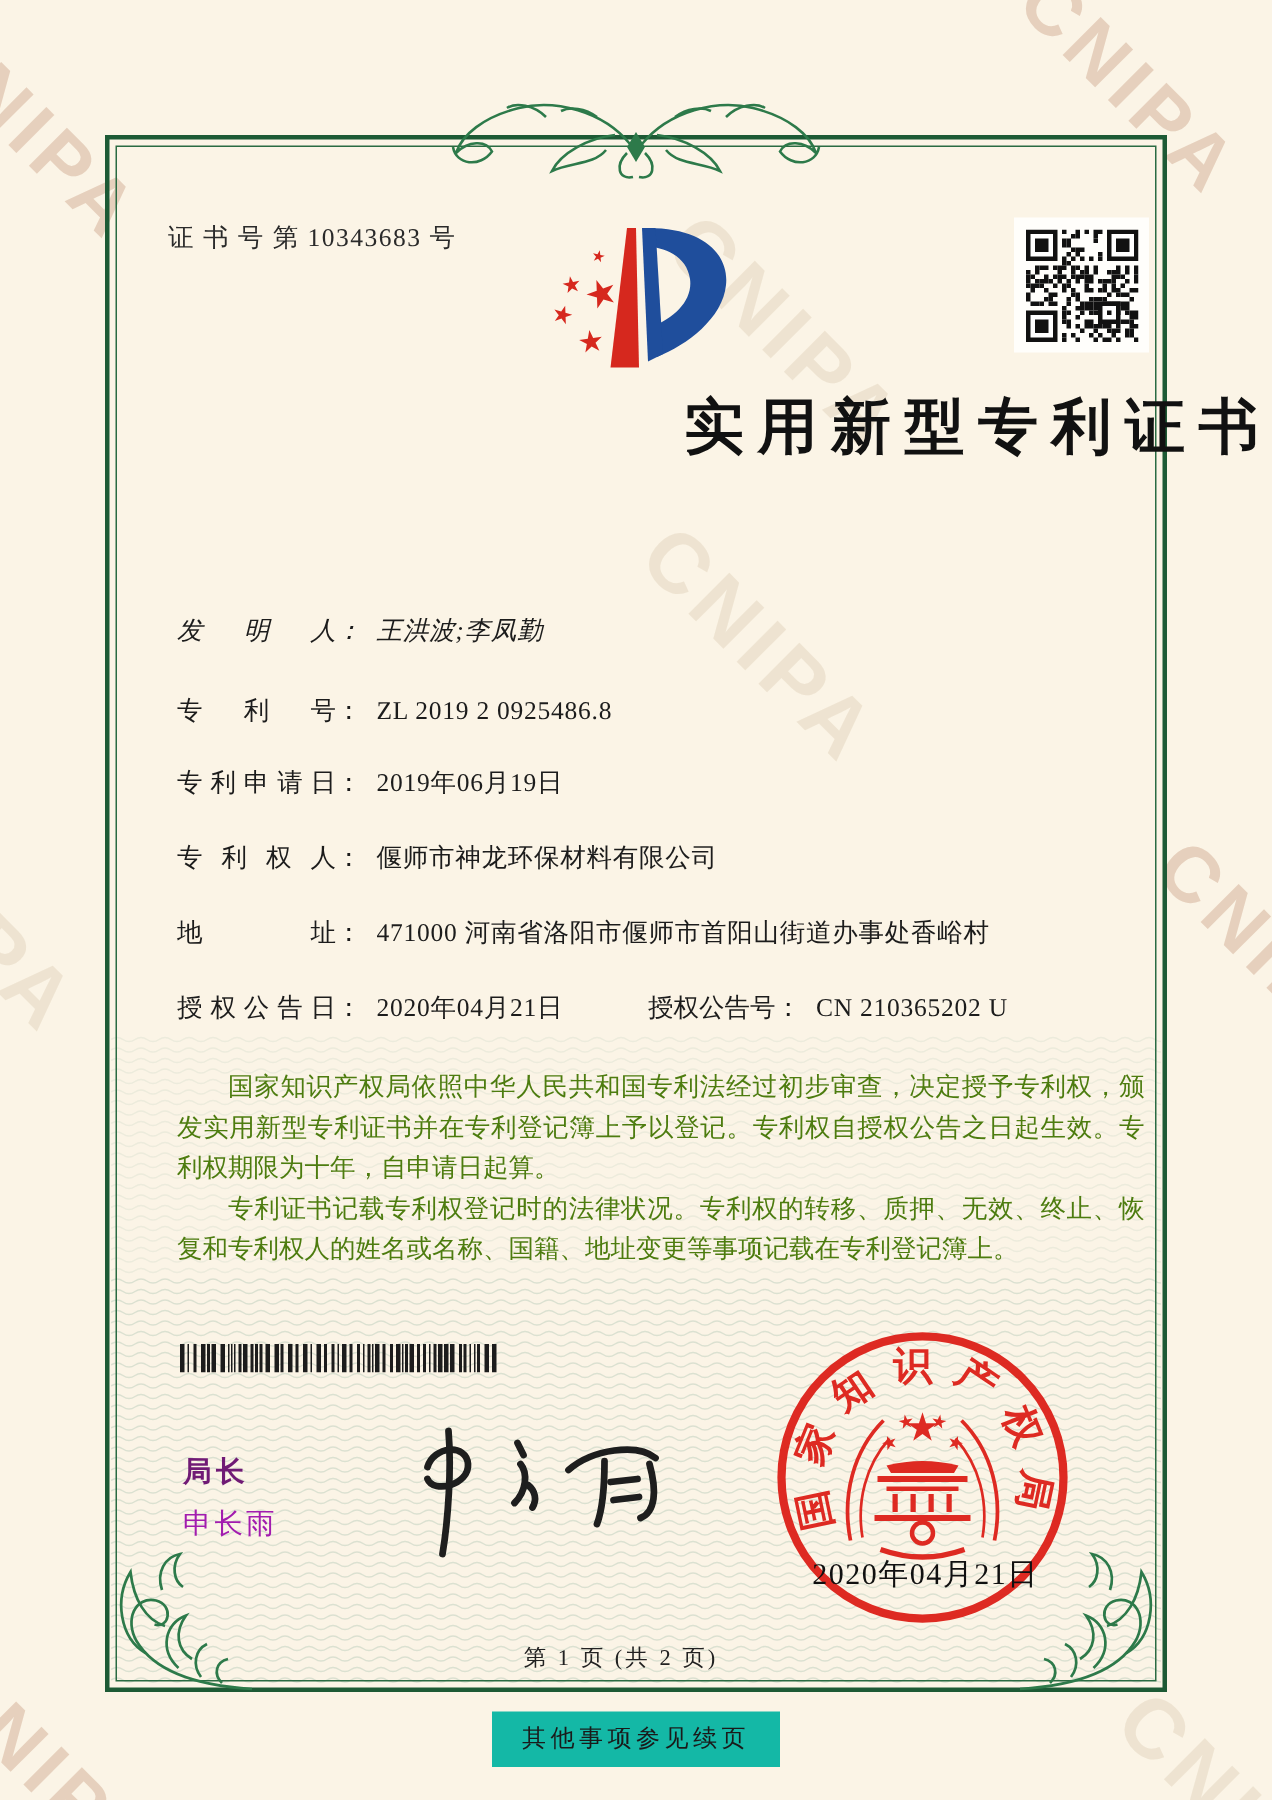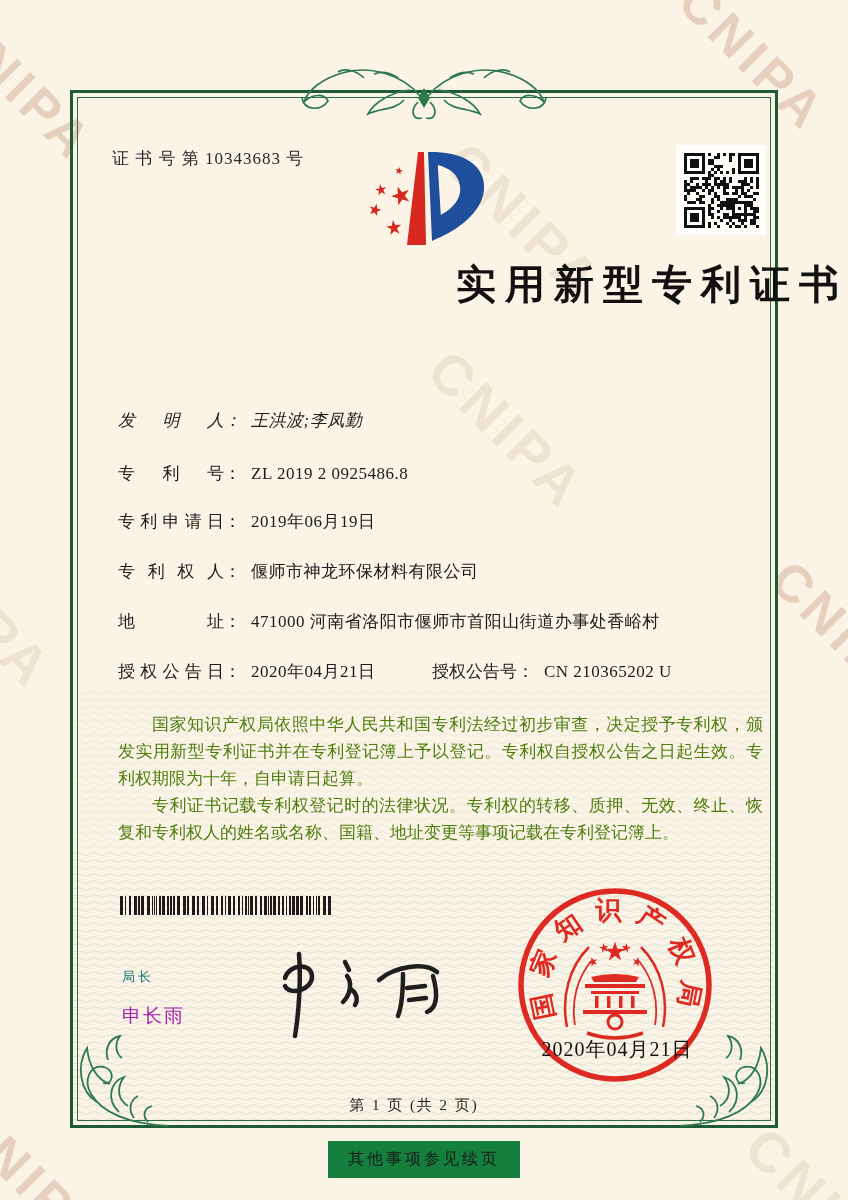--- a/index.html
+++ b/index.html
@@ -27,28 +27,28 @@
   #title{left:0;top:257px;width:848px;text-align:right;font-size:40px;font-weight:bold;
          letter-spacing:9px;color:#111;}
   .frow{left:118px;width:648px;font-size:17px;color:#1c1c1c;}
   .flabel{display:inline-block;width:106px;text-align:justify;text-align-last:justify;vertical-align:top;}
   .fcolon{display:inline-block;}
   .fvalue{margin-left:10px;letter-spacing:0.5px;}
   #row-grant .pair2{position:absolute;left:314px;top:0;white-space:nowrap;}
   #body-text{left:118px;top:699px;width:645px;font-size:17px;line-height:27px;color:#4d7c0f;text-align:justify;margin-top:12px;}
   #body-text p{margin:0;text-indent:2em;}
   #barcode{left:120px;top:896px;width:215px;height:19px;}
-  #signer-title{left:122px;top:968px;font-size:13px;color:#0f766e;letter-spacing:3px;}
+  #signer-title{left:122px;top:968px;font-size:19px;color:#701a75;letter-spacing:3px;font-weight:bold;}
   #signer-name{left:122px;top:1003px;font-size:19px;color:#a21caf;letter-spacing:2px;}
   #signature{left:255px;top:950px;}
   #seal{left:515px;top:885px;z-index:4;}
   #seal-date{left:527px;top:1036px;width:180px;text-align:center;font-size:20px;color:#101010;
              letter-spacing:1px;z-index:5;}
   #page-info{left:0;top:1096px;width:828px;text-align:center;font-size:15px;color:#222;letter-spacing:2px;}
-  #footer-note{left:50%;top:1141px;transform:translateX(-50%);background:#15803d;
+  #footer-note{left:50%;top:1141px;transform:translateX(-50%);background:#14b8a6;
                padding:8px 20px;font-size:16px;color:#1a1a1a;letter-spacing:3px;}
   #waves{position:absolute;left:74px;top:688px;z-index:1;}
 </style>
 </head>
 <body>
 
 <div id="page">
 
   <div class="wm wm-pink" style="left:-45px;top:-8px;">CNIPA</div>
   <div class="wm wm-pink" style="left:688px;top:-38px;">CNIPA</div>

